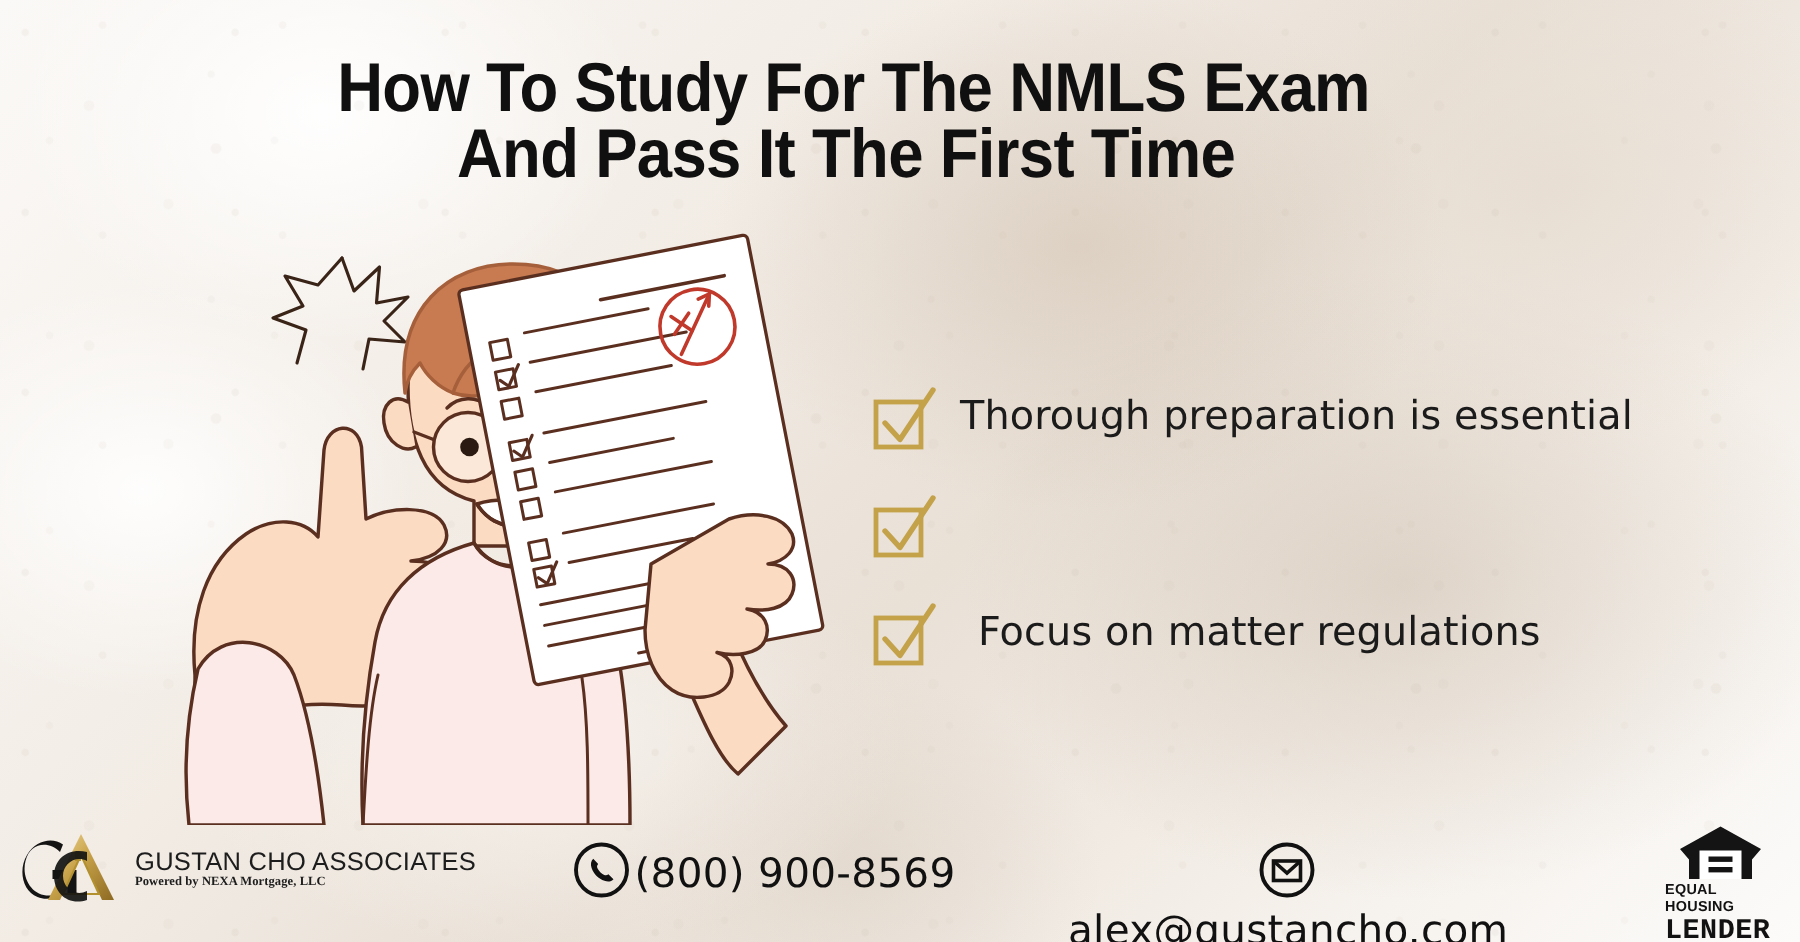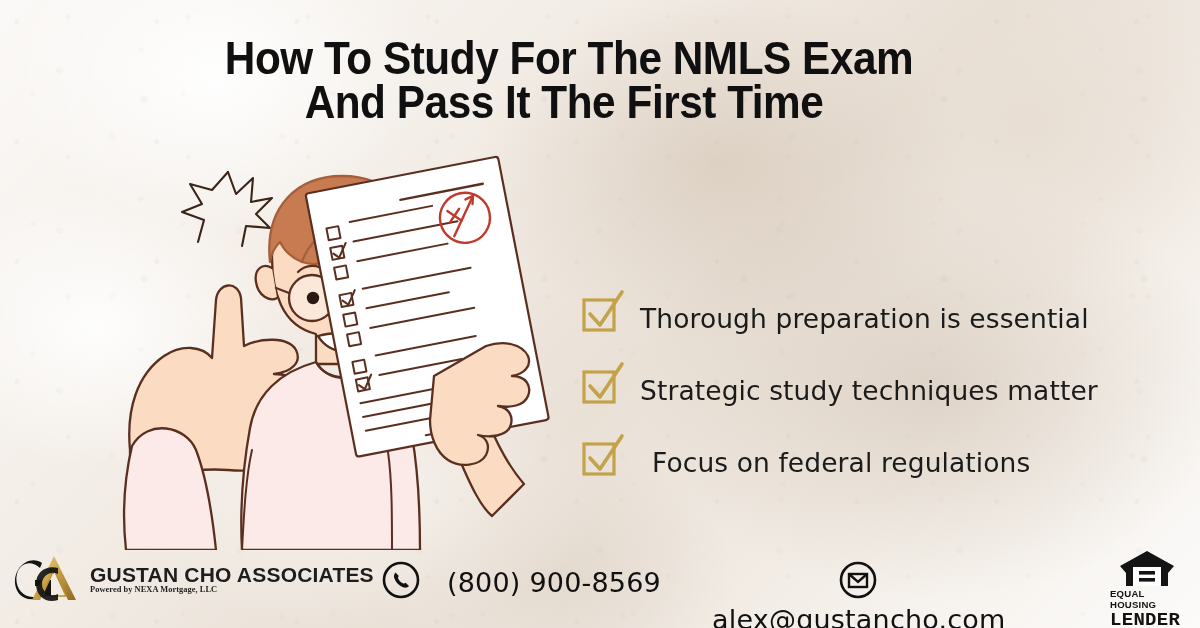--- a/index.html
+++ b/index.html
@@ -39,45 +39,45 @@
     font-family:"Liberation Sans Narrow","Liberation Sans",sans-serif;
     font-weight:bold;color:#111010;line-height:.96;
     letter-spacing:-0.5px;z-index:6;
   }
   .title .l{display:block;font-size:46px;transform:scaleX(.92);transform-origin:center;white-space:nowrap;}
   .title .l1{margin-left:28px;}
   .title .l2{margin-left:18px;}
 
   
   .bullets{position:absolute;left:580px;top:262px;width:520px;z-index:6;}
-  .brow{display:flex;align-items:flex-end;height:72px;}
+  .brow{display:flex;align-items:flex-start;height:72px;}
   .cbx{width:42px;height:40px;position:relative;flex:0 0 42px;}
   .cbx svg{position:absolute;left:0;top:-6px;width:46px;height:46px;overflow:visible;}
   .btxt{font-size:26.5px;color:#1b1b1b;letter-spacing:.1px;white-space:nowrap;font-family:"DejaVu Sans",sans-serif;}
   .brow.r1 .btxt{margin-left:18px;}
   .brow.r2 .btxt{margin-left:18px;}
   .brow.r3 .btxt{margin-left:30px;}
 
   
   .illus{position:absolute;left:120px;top:150px;width:470px;height:400px;z-index:5;}
   .illus svg{width:100%;height:100%;display:block;}
 
   
   .footer{position:absolute;left:0;bottom:0;width:1200px;height:84px;z-index:7;}
   .logo{position:absolute;left:14px;top:8px;display:flex;align-items:center;}
   .logo-mark{width:72px;height:56px;flex:0 0 72px;}
   .logo-txt{margin-left:4px;}
-  .logo-l1{font-family:"Liberation Sans Narrow","Liberation Sans",sans-serif;font-weight:bold;font-size:21px;color:#1d1d1d;letter-spacing:.2px;line-height:1;}
+  .logo-l1{font-family:"Liberation Sans Narrow","Liberation Sans",sans-serif;font-weight:normal;font-size:17px;color:#1d1d1d;letter-spacing:.2px;line-height:1;}
   .logo-l2{font-family:"Liberation Sans Narrow","Liberation Sans",sans-serif;font-weight:bold;font-size:11.4px;color:#b08a3e;letter-spacing:.05px;line-height:1.45;}
   .logo-l3{font-family:Liberation Serif, serif;font-weight:bold;font-size:8.4px;color:#1d1d1d;letter-spacing:.05px;line-height:1.3;}
 
   .contact{position:absolute;display:flex;align-items:center;}
   .contact .ic{flex:0 0 auto;}
   .contact .val{font-family:"DejaVu Sans",sans-serif;font-size:27px;color:#111;letter-spacing:.2px;white-space:nowrap;}
-  .phone{left:381px;top:16px;gap:24px;}
+  .phone{left:381px;top:16px;}
   .phone .val{margin-left:2px;}
   .email{left:711px;top:16px;flex-direction:column;}
   .email .val{margin-left:1px;}
 
   .ehl{position:absolute;right:16px;top:6px;width:74px;text-align:left;}
   .ehl svg{display:block;margin:0 auto;}
   .ehl-l1{font-family:"Liberation Sans Narrow","Liberation Sans",sans-serif;font-weight:bold;font-size:9.6px;color:#121212;letter-spacing:.2px;line-height:1.1;margin-top:1px;}
   .ehl-l2{font-family:Liberation Mono, monospace;font-weight:bold;font-size:19px;color:#121212;letter-spacing:.3px;line-height:1.1;}
 </style>
 </head>
@@ -221,30 +221,29 @@
       </span>
       <span class="btxt">Thorough preparation is essential</span>
     </div>
     <div class="brow r2">
       <span class="cbx">
         <svg viewBox="0 0 46 46" xmlns="http://www.w3.org/2000/svg">
           <rect x="4" y="12" width="30" height="30" fill="none" stroke="#c3a24a" stroke-width="3.2"></rect>
           <path d="M10 26 L20 37 L42 4" fill="none" stroke="#c3a24a" stroke-width="3.6" stroke-linecap="round" stroke-linejoin="round"></path>
         </svg>
       </span>
-      <span class="btxt">Strategic study techniques matter</span>
     </div>
     <div class="brow r3">
       <span class="cbx">
         <svg viewBox="0 0 46 46" xmlns="http://www.w3.org/2000/svg">
           <rect x="4" y="12" width="30" height="30" fill="none" stroke="#c3a24a" stroke-width="3.2"></rect>
           <path d="M10 26 L20 37 L42 4" fill="none" stroke="#c3a24a" stroke-width="3.6" stroke-linecap="round" stroke-linejoin="round"></path>
         </svg>
       </span>
-      <span class="btxt">Focus on federal regulations</span>
+      <span class="btxt">Focus on matter regulations</span>
     </div>
   </div>
 
   <div class="footer">
 
     <div class="logo">
       <span class="logo-mark">
         <svg viewBox="0 0 72 56" xmlns="http://www.w3.org/2000/svg">
           <defs>
             <linearGradient id="gold" x1="0" y1="0" x2="1" y2="1">

